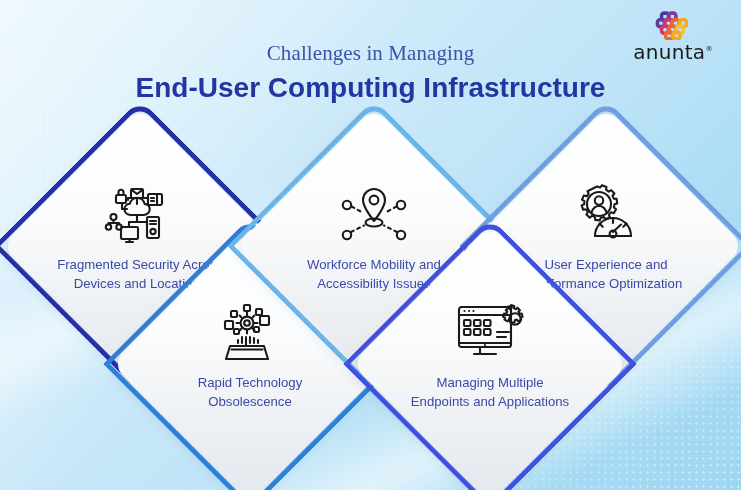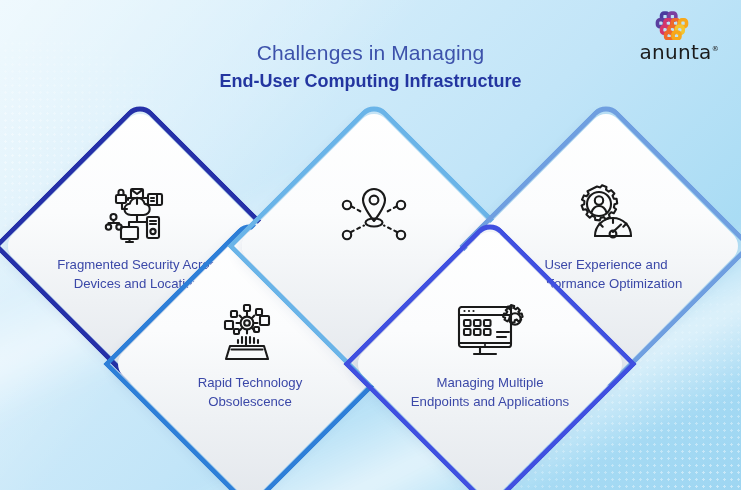--- a/index.html
+++ b/index.html
@@ -49,37 +49,38 @@
     position:absolute;
     left:-40px; top:40px;
     width:240px; height:260px;
     background-image:radial-gradient(rgba(255,255,255,0.45) 1.1px, transparent 1.2px);
     background-size:7px 7px;
     -webkit-mask-image:radial-gradient(ellipse at 10% 40%, #000 0%, transparent 70%);
     mask-image:radial-gradient(ellipse at 10% 40%, #000 0%, transparent 70%);
   }
 
   
-  .logo { position:absolute; right:22px; top:10px; width:92px; text-align:right; }
+  .logo { position:absolute; right:22px; top:10px; width:92px; text-align:center; }
   .logo-mark { width:36px; height:30px; margin:0 auto 2px; display:block; }
   .logo-word {
     font-size:20px; letter-spacing:.3px; color:#1b1b1b;
     font-family:"DejaVu Sans", sans-serif; font-weight:400;
     position:relative; line-height:1;
   }
   .logo-reg { font-size:7px; vertical-align:super; }
 
   
   .title { position:absolute; left:0; right:0; top:40px; text-align:center; }
   .title-l1 {
     font-size:21px; color:#3d52ab; font-weight:400; letter-spacing:.1px;
     line-height:1.25;
+    font-family:Liberation Serif, serif;
   }
   .title-l2 {
-    font-size:18px; color:#2335a0; font-weight:700; letter-spacing:0;
+    font-size:28px; color:#2335a0; font-weight:700; letter-spacing:0;
     line-height:1.35; margin-top:3px;
   }
 
   
   .cards { position:absolute; inset:0; }
   .card {
     position:absolute;
     width:196px; height:196px;
   }
   .dia-wrap {
@@ -242,20 +243,21 @@
           <path d="M35 4c-6.1 0-11 4.9-11 11 0 7.7 11 21 11 21s11-13.3 11-21c0-6.1-4.9-11-11-11z"></path>
           <circle cx="35" cy="15" r="4.4"></circle>
           <ellipse cx="35" cy="37.5" rx="8.5" ry="4"></ellipse>
           <circle cx="8" cy="20" r="4.2"></circle>
           <circle cx="62" cy="20" r="4.2"></circle>
           <circle cx="8" cy="50" r="4.2"></circle>
           <circle cx="62" cy="50" r="4.2"></circle>
           <path stroke-dasharray="3 4" d="M12.5 21.5l11 6M57.5 21.5l-11 6M12 47l13-6.5M58 47L45 40.5"></path>
         </svg>
       </div>
+      <div class="card-label">Workforce Mobility and Accessibility Issues</div>
     </div>
   </div>
 
   <div class="card" id="card-5">
     <div class="dia-wrap">
       <div class="dia-face"></div>
       <div class="dia-edge tl" style="--c:#6f9fe0"></div>
       <div class="dia-edge br" style="--c:#6f9fe0"></div>
     </div>
     <div class="card-inner">

